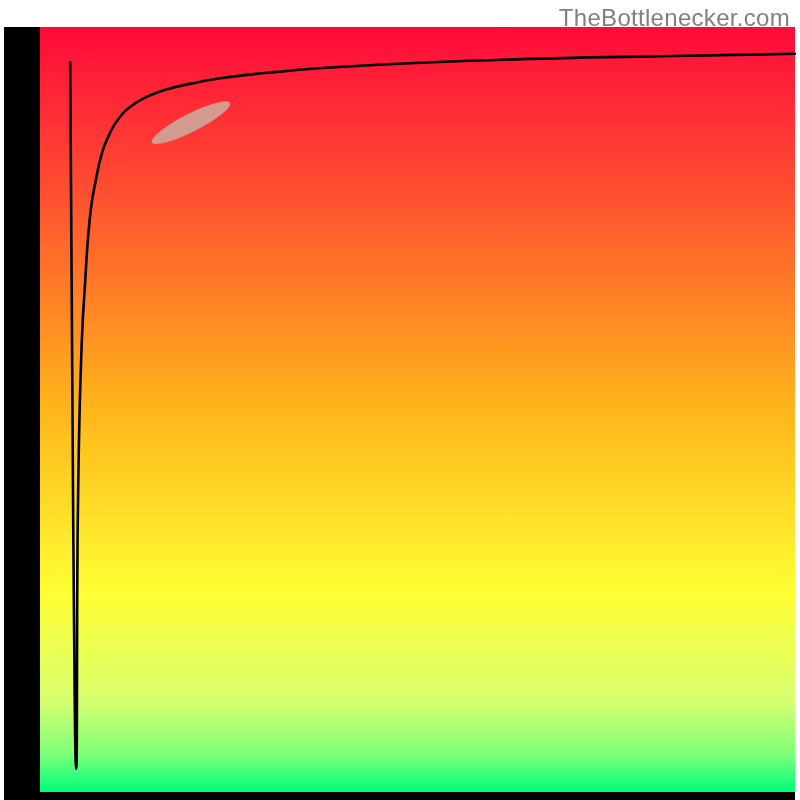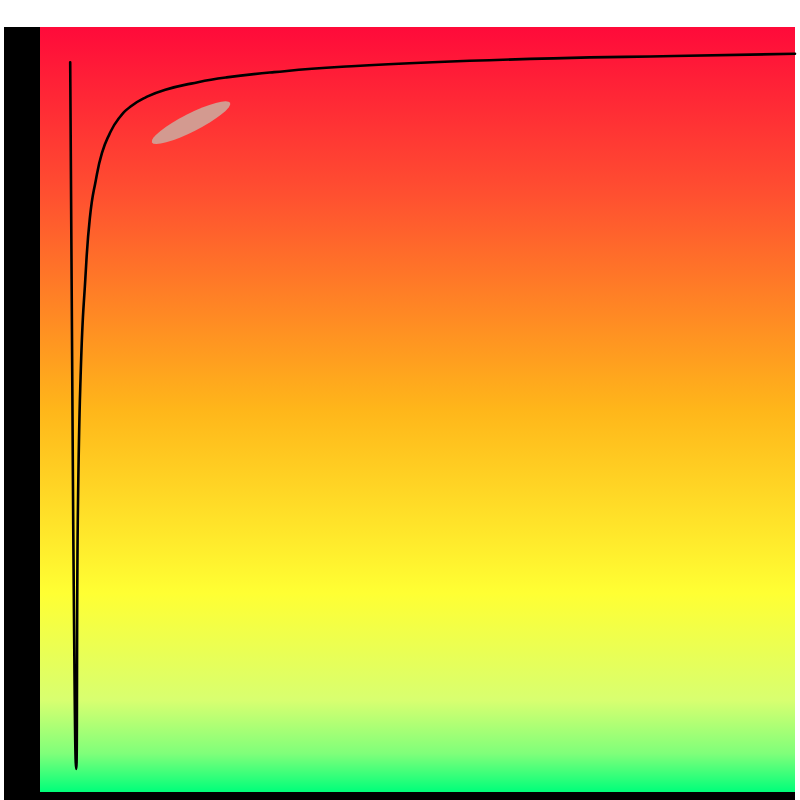--- a/index.html
+++ b/index.html
@@ -48,13 +48,14 @@
     <rect id="plot-bg" fill="url(#bg-grad)" x="40" y="27" width="755" height="765"></rect>
 
     <rect id="axis-left" fill="#000000" x="4" y="27" width="36" height="773"></rect>
     <rect id="axis-bottom" fill="#000000" x="4" y="792" width="791" height="8"></rect>
 
     <ellipse id="hl-ellipse" fill="#d39a90" cx="191" cy="122.625" rx="43.85454179279347" ry="9" transform="rotate(-26.86780016663451 191 122.625)"></ellipse>
 
     <path id="curve-path" fill="none" stroke="#000000" stroke-width="2.6" stroke-linecap="round" stroke-linejoin="round" d="M 70.2 62.18999999999995 C 70.955 177.70499999999996, 71.71 347.53499999999997, 73.22 524.25 C 74.73 700.965, 75.10750000000002 769.05, 76.24000000000001 769.05 C 77.3725 769.05, 76.6175 623.7, 77.75 524.25 C 78.8825 424.8, 78.88250000000001 432.44999999999993, 80.77000000000001 371.24999999999994 C 82.65750000000001 310.04999999999995, 83.035 317.69999999999993, 85.3 279.44999999999993 C 87.565 241.19999999999993, 87.18750000000001 243.11249999999998, 89.83000000000001 218.25 C 92.47250000000001 193.38750000000002, 92.85000000000001 196.25624999999997, 95.87 179.99999999999997 C 98.89 163.74374999999998, 98.5125 164.70000000000002, 101.91 153.22500000000002 C 105.30749999999999 141.75000000000003, 105.30749999999999 142.70625000000004, 109.46 134.10000000000002 C 113.6125 125.49375000000002, 113.23500000000001 125.68499999999999, 118.52000000000001 118.8 C 123.805 111.915, 123.80499999999999 111.91500000000005, 130.6 106.56000000000007 C 137.39499999999998 101.2050000000001, 137.0175 101.58750000000008, 145.70000000000002 97.38000000000007 C 154.38250000000002 93.17250000000006, 154.00500000000002 93.17250000000006, 165.33 89.73000000000005 C 176.655 86.28750000000004, 175.9 86.67000000000007, 191 83.61000000000004 C 206.1 80.55000000000001, 204.96750000000003 80.35874999999996, 225.73000000000002 77.48999999999995 C 246.4925 74.62124999999995, 244.98250000000002 74.81250000000003, 274.05 72.13500000000005 C 303.1175 69.45750000000007, 302.3625 69.26625000000006, 342 66.78000000000003 C 381.6375 64.29375, 379.75 64.29374999999997, 432.6 62.18999999999995 C 485.45000000000005 60.08624999999992, 493.0000000000001 59.89499999999994, 553.4000000000001 58.36499999999994 C 613.8000000000001 56.83499999999994, 613.8 57.217499999999916, 674.1999999999999 56.069999999999936 C 734.5999999999999 54.92249999999996, 764.8 54.348749999999995, 795 53.77500000000002"></path>
   </svg>
 
+  <div class="watermark">TheBottlenecker.com</div>
 </div>
 
 </body></html>

